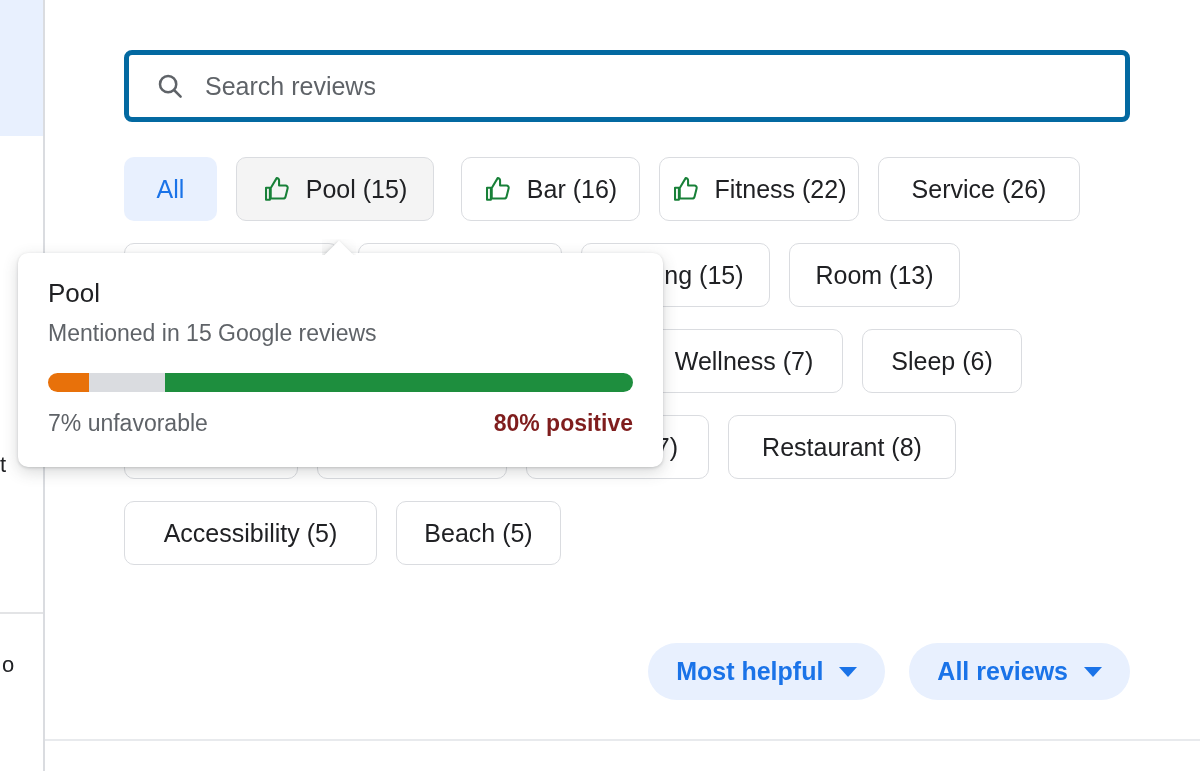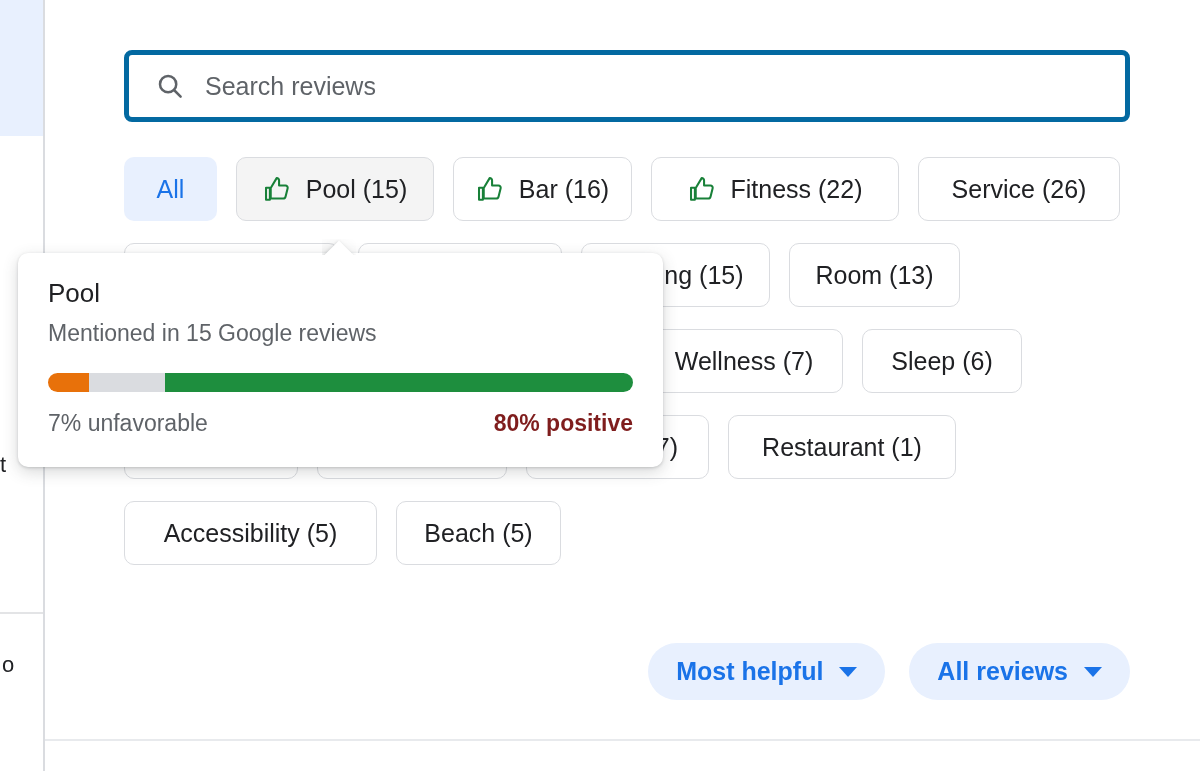--- a/index.html
+++ b/index.html
@@ -268,29 +268,29 @@
       </div>
 
       <div class="chip chip-hover" style="width:198px;padding:0;">
         <svg class="thumb-icon" viewBox="0 0 24 24">
           <path d="M2.5 10.5h3.2v10H2.5z" fill="none" stroke="#188038" stroke-width="1.7" stroke-linejoin="round"></path>
           <path d="M6.4 10.8L11.3 2.6c1.1-.1 2 .8 2 1.9v4.2h5.3c1.2 0 2.1 1.1 1.8 2.3l-1.7 6.8c-.2 1-1.1 1.7-2.1 1.7H6.4z" fill="none" stroke="#188038" stroke-width="1.7" stroke-linejoin="round"></path>
         </svg>
         <span>Pool (15)</span>
       </div>
 
-      <div class="chip" style="width:179px;padding:0;">
+      <div class="chip" style="width:179px;padding:0;margin-left:8px;">
         <svg class="thumb-icon" viewBox="0 0 24 24">
           <path d="M2.5 10.5h3.2v10H2.5z" fill="none" stroke="#188038" stroke-width="1.7" stroke-linejoin="round"></path>
           <path d="M6.4 10.8L11.3 2.6c1.1-.1 2 .8 2 1.9v4.2h5.3c1.2 0 2.1 1.1 1.8 2.3l-1.7 6.8c-.2 1-1.1 1.7-2.1 1.7H6.4z" fill="none" stroke="#188038" stroke-width="1.7" stroke-linejoin="round"></path>
         </svg>
         <span>Bar (16)</span>
       </div>
 
-      <div class="chip" style="width:248px;padding:0;">
+      <div class="chip" style="width:200px;padding:0;">
         <svg class="thumb-icon" viewBox="0 0 24 24">
           <path d="M2.5 10.5h3.2v10H2.5z" fill="none" stroke="#188038" stroke-width="1.7" stroke-linejoin="round"></path>
           <path d="M6.4 10.8L11.3 2.6c1.1-.1 2 .8 2 1.9v4.2h5.3c1.2 0 2.1 1.1 1.8 2.3l-1.7 6.8c-.2 1-1.1 1.7-2.1 1.7H6.4z" fill="none" stroke="#188038" stroke-width="1.7" stroke-linejoin="round"></path>
         </svg>
         <span>Fitness (22)</span>
       </div>
 
       <div class="chip" style="width:202px;padding:0;">
         <span>Service (26)</span>
       </div>
@@ -333,21 +333,21 @@
       <div class="chip" style="width:174px;padding:0;">
         <span>Staff (10)</span>
       </div>
       <div class="chip" style="width:190px;padding:0;">
         <span>Terrace (9)</span>
       </div>
       <div class="chip" style="width:183px;padding:0;">
         <span>Lounge (7)</span>
       </div>
       <div class="chip" style="width:228px;padding:0;">
-        <span>Restaurant (1)</span>
+        <span>Restaurant (8)</span>
       </div>
     </div>
 
     <div class="chip-row">
       <div class="chip" style="width:253px;padding:0;">
         <span>Accessibility (5)</span>
       </div>
       <div class="chip" style="width:165px;padding:0;">
         <span>Beach (5)</span>
       </div>

